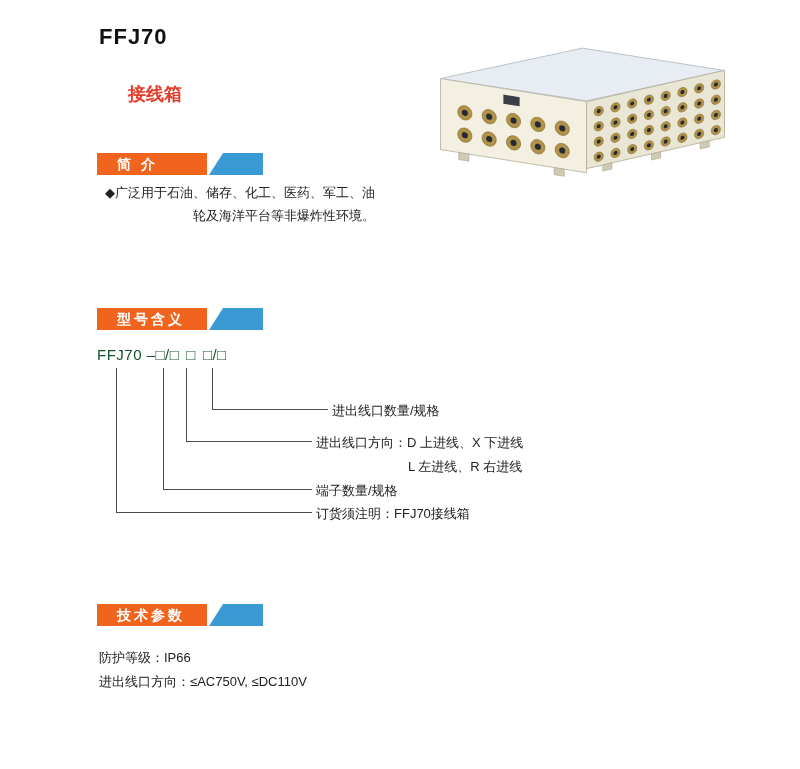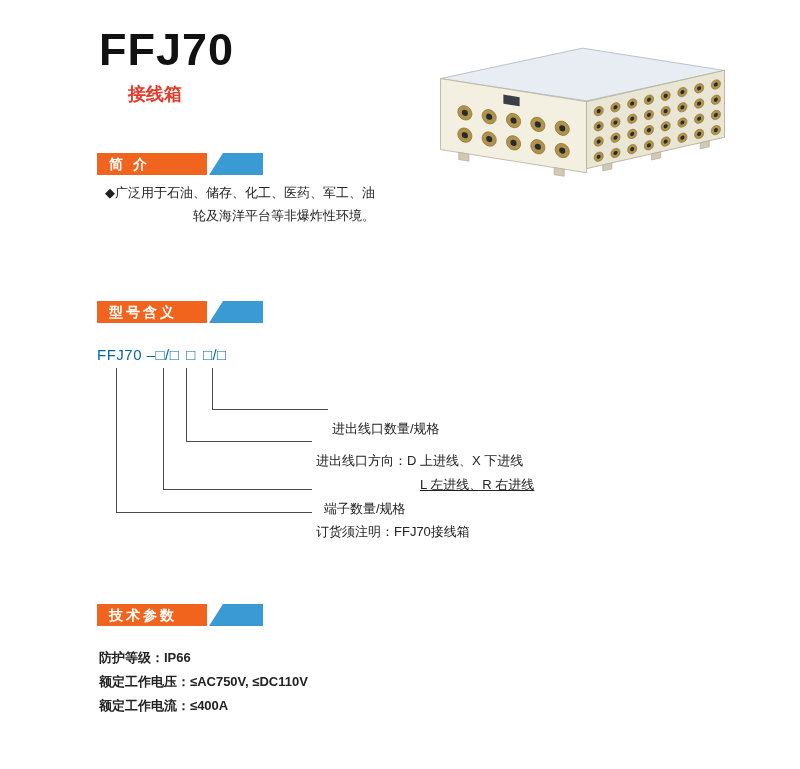--- a/index.html
+++ b/index.html
@@ -15,58 +15,58 @@
   }
   .page{
     position:relative;
     width:800px;
     height:769px;
     background:#fff;
     overflow:hidden;
   }
   .title{
     position:absolute;left:99px;top:24px;
-    font-size:45px;font-weight:bold;color:#111;letter-spacing:1px;
+    font-size:22px;font-weight:bold;color:#111;letter-spacing:1px;
   }
   .subtitle{
     position:absolute;left:100px;top:82px;
     font-size:18px;font-weight:bold;color:var(--subtitle-red);margin-left:28px;
   }
   .product-image{
     position:absolute;left:432px;top:38px;width:300px;height:142px;
   }
   .sec-hdr{
     position:absolute;left:97px;height:22px;display:flex;align-items:stretch;
   }
   .hdr-orange{
     width:110px;background:var(--accent-orange);color:#fff;
     font-size:14px;font-weight:bold;line-height:22px;
-    padding-left:12px;letter-spacing:3px;
+    padding-left:20px;letter-spacing:3px;
   }
   .hdr-blue{
     width:54px;margin-left:2px;background:var(--accent-blue);
     clip-path:polygon(14px 0,100% 0,100% 100%,0 100%);
   }
   .intro-text{
     position:absolute;left:99px;top:182px;width:276px;
     font-size:13px;line-height:1.75;color:#222;text-align:right;
   }
   .model-code{
     position:absolute;left:97px;top:346px;
-    font-size:15px;color:#0369a1;letter-spacing:0.5px;text-align:right;
+    font-size:15px;color:#14532d;letter-spacing:0.5px;text-align:right;
   }
   .model-code .sp{display:inline-block;width:7px;}
   .vline,.hline{position:absolute;background:#4a4a4a;}
   .vline{width:1px;}
   .hline{height:1px;}
   .model-label{
-    position:absolute;font-size:13px;color:#222;white-space:nowrap;margin-top:18px;
+    position:absolute;font-size:13px;color:#222;white-space:nowrap;
   }
   .tech-list{
-    position:absolute;left:99px;top:646px;list-style:none;font-weight:bold;
+    position:absolute;left:99px;top:646px;list-style:none;
   }
   .tech-list li{
     font-size:13px;height:24px;line-height:24px;color:#222;white-space:nowrap;
   }
 </style>
 </head>
 <body>
 
 <div class="page">
 
@@ -189,49 +189,48 @@
       </g>
     </svg>
   </div>
 
   <div class="sec-hdr" style="top:153px;">
     <span class="hdr-orange">简 介</span>
     <span class="hdr-blue"></span>
   </div>
   <p class="intro-text">◆广泛用于石油、储存、化工、医药、军工、油轮及海洋平台等非爆炸性环境。</p>
 
-  <div class="sec-hdr" style="top:301px;">
+  <div class="sec-hdr" style="top:308px;">
     <span class="hdr-orange">型号含义</span>
     <span class="hdr-blue"></span>
   </div>
 
   <div class="model-code"><span>FFJ70 –</span><span>□/□</span><span class="sp"></span><span>□</span><span class="sp"></span><span>□/□</span></div>
 
   <div>
     <div class="vline" style="left:116px;top:368px;height:144px;"></div>
     <div class="vline" style="left:163px;top:368px;height:121px;"></div>
     <div class="vline" style="left:186px;top:368px;height:73px;"></div>
     <div class="vline" style="left:212px;top:368px;height:41px;"></div>
 
     <div class="hline" style="left:212px;top:409px;width:116px;"></div>
     <div class="hline" style="left:186px;top:441px;width:126px;"></div>
     <div class="hline" style="left:163px;top:489px;width:149px;"></div>
     <div class="hline" style="left:116px;top:512px;width:196px;"></div>
 
     <div class="model-label" style="left:332px;top:402px;">进出线口数量/规格</div>
     <div class="model-label" style="left:316px;top:434px;">进出线口方向：D 上进线、X 下进线</div>
-    <div class="model-label" style="left:420px;top:458px;text-decoration:underline;">L 左进线、R 右进线</div>
-    <div class="model-label" style="left:324px;top:482px;">端子数量/规格</div>
+    <div class="model-label" style="left:408px;top:458px;">L 左进线、R 右进线</div>
+    <div class="model-label" style="left:316px;top:482px;">端子数量/规格</div>
     <div class="model-label" style="left:316px;top:505px;">订货须注明：FFJ70接线箱</div>
   </div>
 
   <div class="sec-hdr" style="top:604px;justify-content:space-between;">
     <span class="hdr-orange">技术参数</span>
     <span class="hdr-blue"></span>
   </div>
 
   <ul class="tech-list">
     <li>防护等级：IP66</li>
-    <li>额定工作电压：≤AC750V, ≤DC110V</li>
-    <li>额定工作电流：≤400A</li>
+    <li>进出线口方向：≤AC750V, ≤DC110V</li>
   </ul>
 
 </div>
 
 </body></html>

